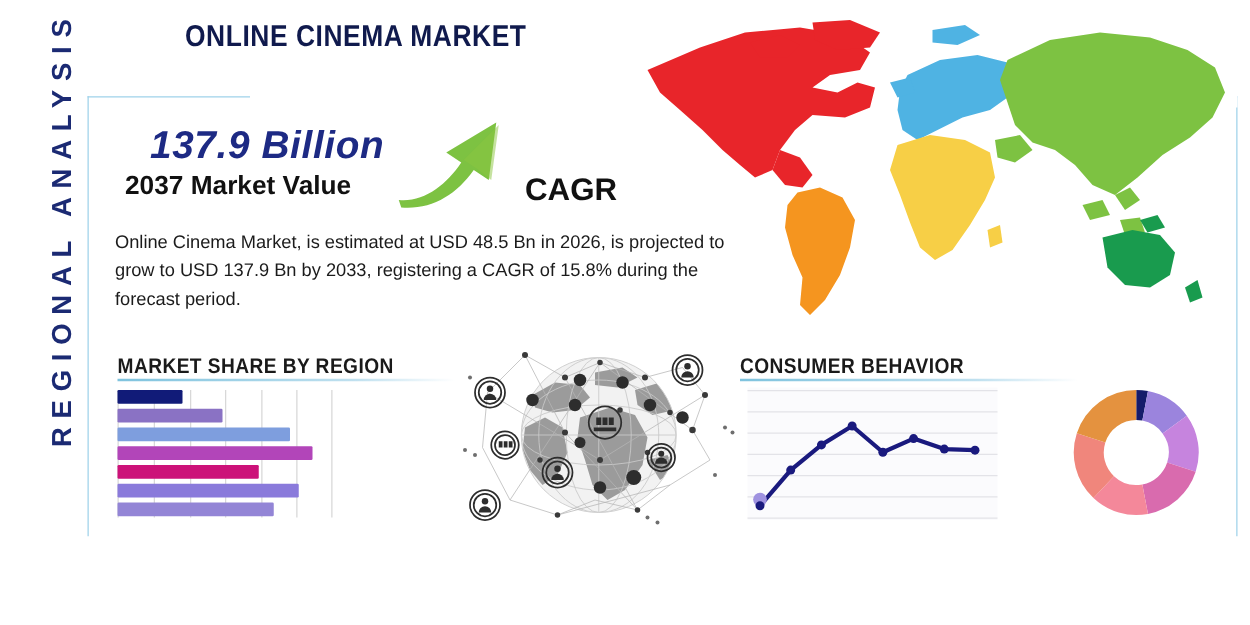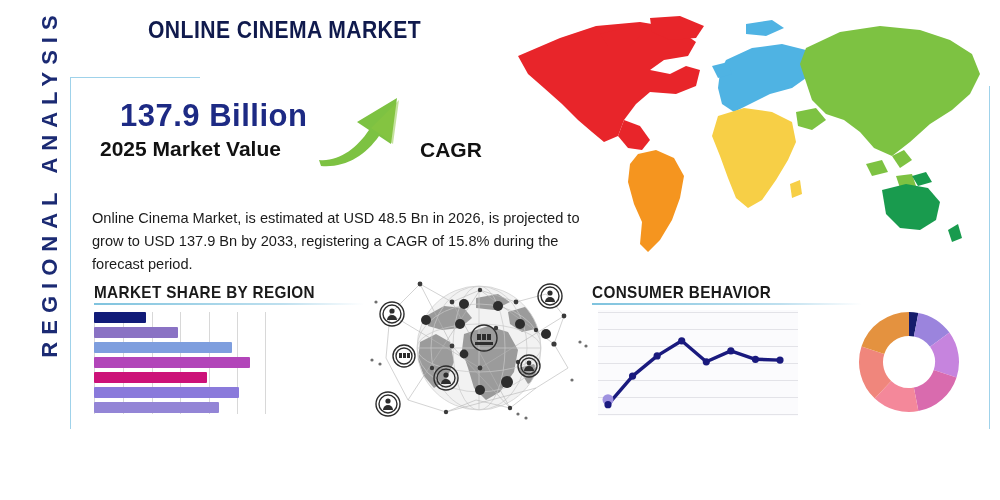--- a/index.html
+++ b/index.html
@@ -20,29 +20,29 @@
     font-family:"Liberation Sans",sans-serif;}
 
   
   .panel{position:absolute;left:70px;top:77px;width:920px;height:352px;
     border-left:1.5px solid #9fd2ea;border-top:1.5px solid #9fd2ea;
     border-right:1.5px solid #9fd2ea;box-sizing:border-box;}
   .panel-mask{position:absolute;left:200px;top:70px;width:790px;height:16px;background:#fff;}
 
   
   .kpi-value{position:absolute;left:120px;top:98px;font-size:31px;font-weight:bold;
-    color:#1d2a84;letter-spacing:.5px;}
+    color:#1d2a84;letter-spacing:.5px;font-style:italic;}
   .kpi-label{position:absolute;left:100px;top:137px;font-size:21px;font-weight:bold;color:#111;}
   .kpi2-value{position:absolute;left:404px;top:100px;font-size:30px;font-weight:bold;color:#17216e;}
-  .kpi2-label{position:absolute;left:420px;top:138px;font-size:21px;font-weight:bold;color:#111;}
+  .kpi2-label{position:absolute;left:420px;top:138px;font-size:25px;font-weight:bold;color:#111;}
   .arrow{position:absolute;left:313px;top:88px;width:96px;height:80px;}
 
   
   .body-text{position:absolute;left:92px;top:183px;width:490px;font-size:14.6px;
-    line-height:23px;color:#1b1b1b;margin-top:24px;}
+    line-height:23px;color:#1b1b1b;}
 
   
   .sec-head{position:absolute;font-size:17px;font-weight:bold;color:#1a1a1a;
     letter-spacing:.4px;transform:scaleX(.9);transform-origin:left center;}
   .sec-rule{position:absolute;height:1.6px;
     background:linear-gradient(90deg,#7fc3de 0%,#bfe0ef 70%,#ffffff 100%);}
 
   
   .barchart{position:absolute;left:94px;top:312px;width:172px;height:102px;}
   .bar-grid{position:absolute;top:0;bottom:0;width:1px;background:#d8d8d8;}
@@ -107,21 +107,21 @@
     <path d="M392 148 L404 142 L412 152 L400 160 Z" fill="#7dc242"></path>
     <path d="M366 156 L382 152 L388 164 L372 168 Z" fill="#7dc242"></path>
     <path d="M396 168 L412 166 L416 178 L400 180 Z" fill="#7dc242"></path>
 
     <path d="M382 182 L406 176 L428 180 L440 194 L436 212 L420 222 L400 220 L386 206 Z" fill="#199b4e"></path>
     <path d="M448 222 L458 216 L462 230 L452 234 Z" fill="#199b4e"></path>
     <path d="M412 168 L426 164 L432 174 L418 178 Z" fill="#199b4e"></path>
   </svg>
 
   <div class="kpi-value">137.9 Billion</div>
-  <div class="kpi-label">2025 Market Value</div>
+  <div class="kpi-label">2037 Market Value</div>
 
   <svg class="arrow" viewBox="0 0 96 80">
     <path d="M6 72 C26 74 44 60 56 42 L44 34 L84 10 L78 56 L66 48 C52 68 32 80 8 78 Z" fill="#7dc242"></path>
     <path d="M58 40 L86 12 L80 56 L70 48 Z" fill="#8cc63f" opacity=".5"></path>
   </svg>
 
   <div class="kpi2-label">CAGR</div>
 
   <div class="body-text">Online Cinema Market, is estimated at USD 48.5 Bn in 2026, is projected to grow to USD 137.9 Bn by 2033, registering a CAGR of 15.8% during the forecast period.</div>
 

